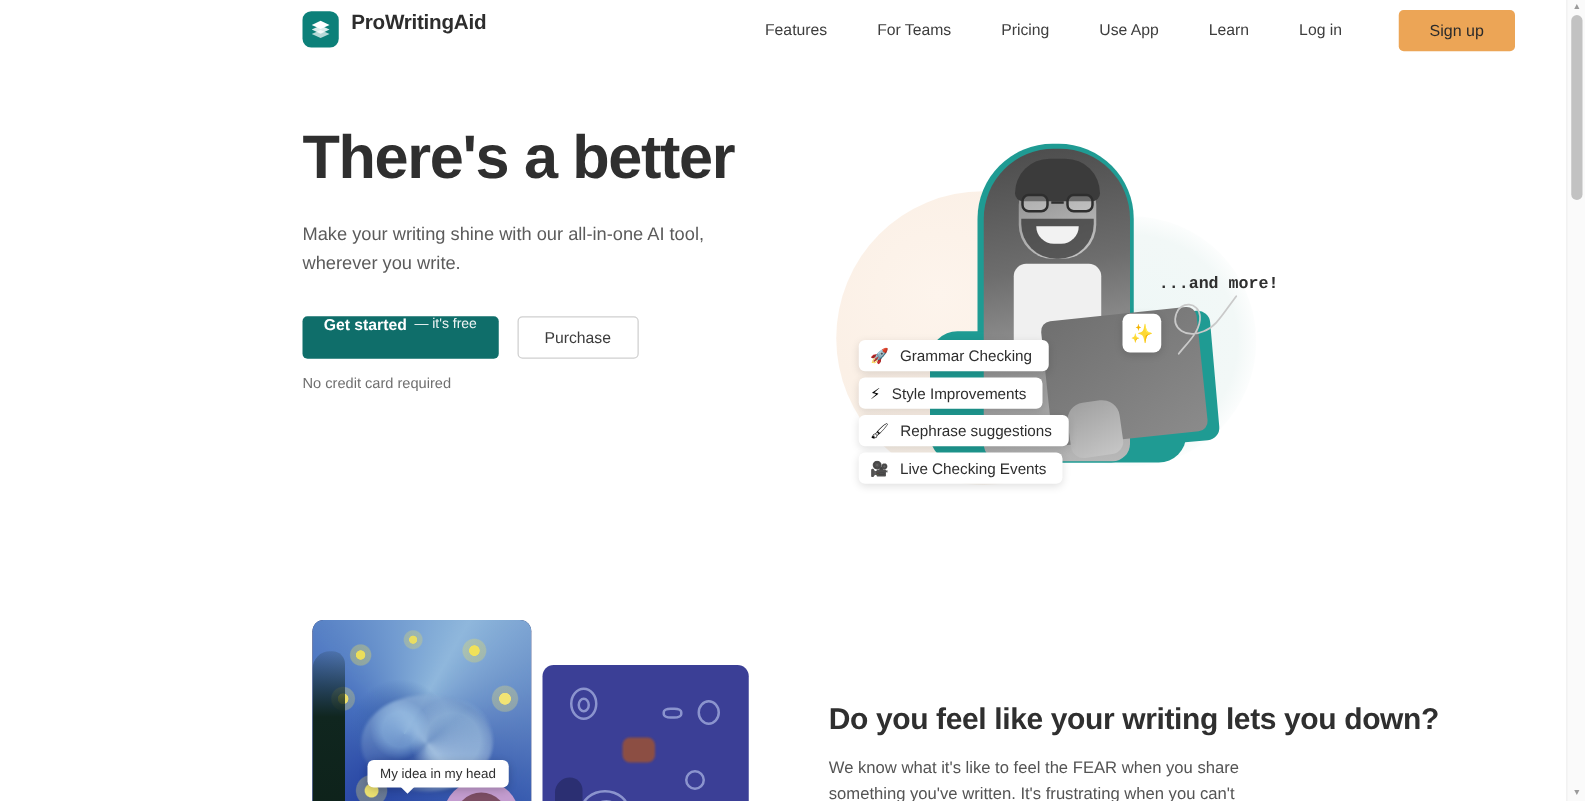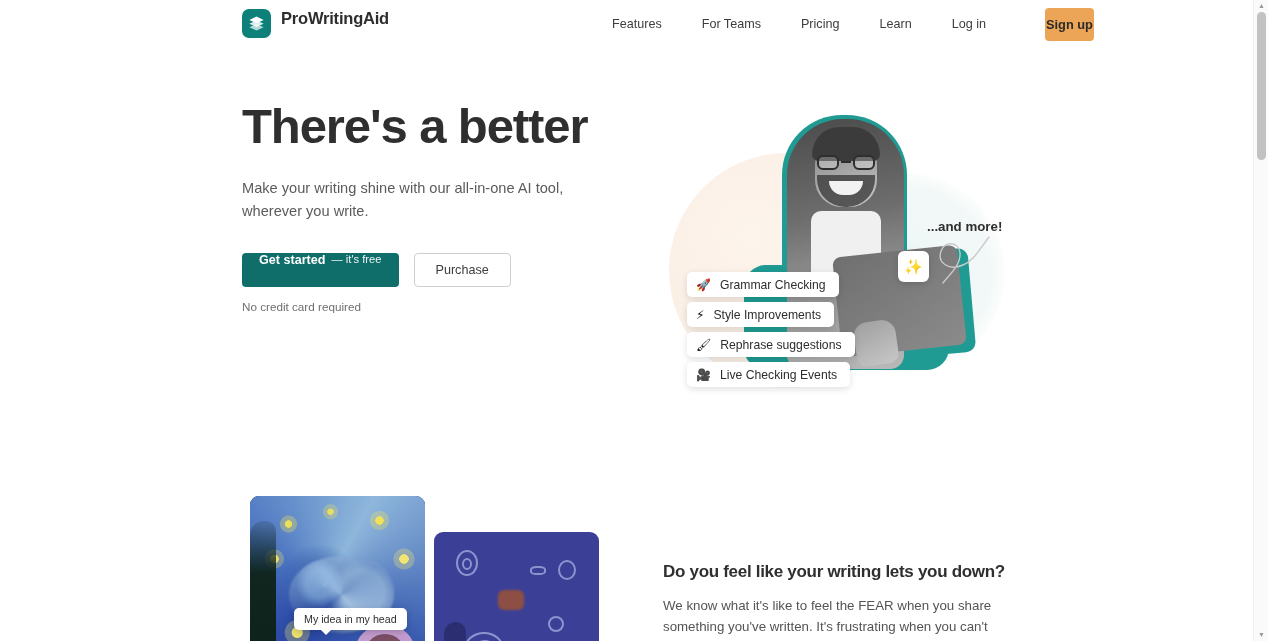--- a/index.html
+++ b/index.html
@@ -89,26 +89,26 @@
   }
   .nav a {
     font-size: 12.6px;
     color: #3d3d3d;
     text-decoration: none;
     padding: 0 12px;
     white-space: nowrap;
     line-height: 48px;
   }
   .nav a.signup {
-    margin-left: 31px;
+    margin-left: 17px;
     background: #eca556;
     color: #2b2b2b;
-    font-weight: bold;
+    font-weight: normal;
     border-radius: 4px;
-    padding: 0 1px;
+    padding: 0 25px;
     line-height: 33px;
     height: 33px;
     font-size: 12.8px;
   }
 
   
   .hero {
     position: absolute;
     top: 48px; left: 0;
     width: 1253px;
@@ -321,20 +321,21 @@
   }
 
   .and-more {
     position: absolute;
     left: 272px; top: 116px;
     font-size: 13.3px;
     font-weight: bold;
     color: #2f2f2f;
     white-space: nowrap;
     z-index: 12;
+    font-family: Liberation Mono, monospace;
   }
   .squiggle {
     position: absolute;
     left: 272px; top: 128px;
     width: 70px; height: 70px;
     z-index: 11;
   }
 
   .chips {
     position: absolute;
@@ -478,25 +479,26 @@
     background: #7b4d63;
   }
 
   .section2-copy {
     position: absolute;
     left: 663px; top: 74px;
     width: 370px;
   }
   .s2-title {
     margin: 0;
-    font-size: 17px;
+    font-size: 24px;
     font-weight: bold;
     color: #2f2f2f;
     letter-spacing: -0.3px;
     white-space: nowrap;
+    text-align: right;
   }
   .s2-body {
     margin: 13px 0 0 0;
     font-size: 13.3px;
     line-height: 21px;
     color: #545454;
     max-width: 345px;
   }
 </style>
 </head>
@@ -514,20 +516,21 @@
           <path d="M3 16.6 L12 12.6 L21 16.6 L12 20.8 Z" fill="#ffffff" opacity="0.7"></path>
         </svg>
       </span>
       <span class="brand-name">ProWritingAid</span>
     </a>
 
     <nav class="nav">
       <a href="#">Features</a>
       <a href="#">For Teams</a>
       <a href="#">Pricing</a>
+      <a href="#">Use App</a>
       <a href="#">Learn</a>
       <a href="#">Log in</a>
       <a href="#" class="signup">Sign up</a>
     </nav>
   </div>
 
   <section class="hero">
 
     <div class="hero-copy">
       <h1 class="hero-title">

